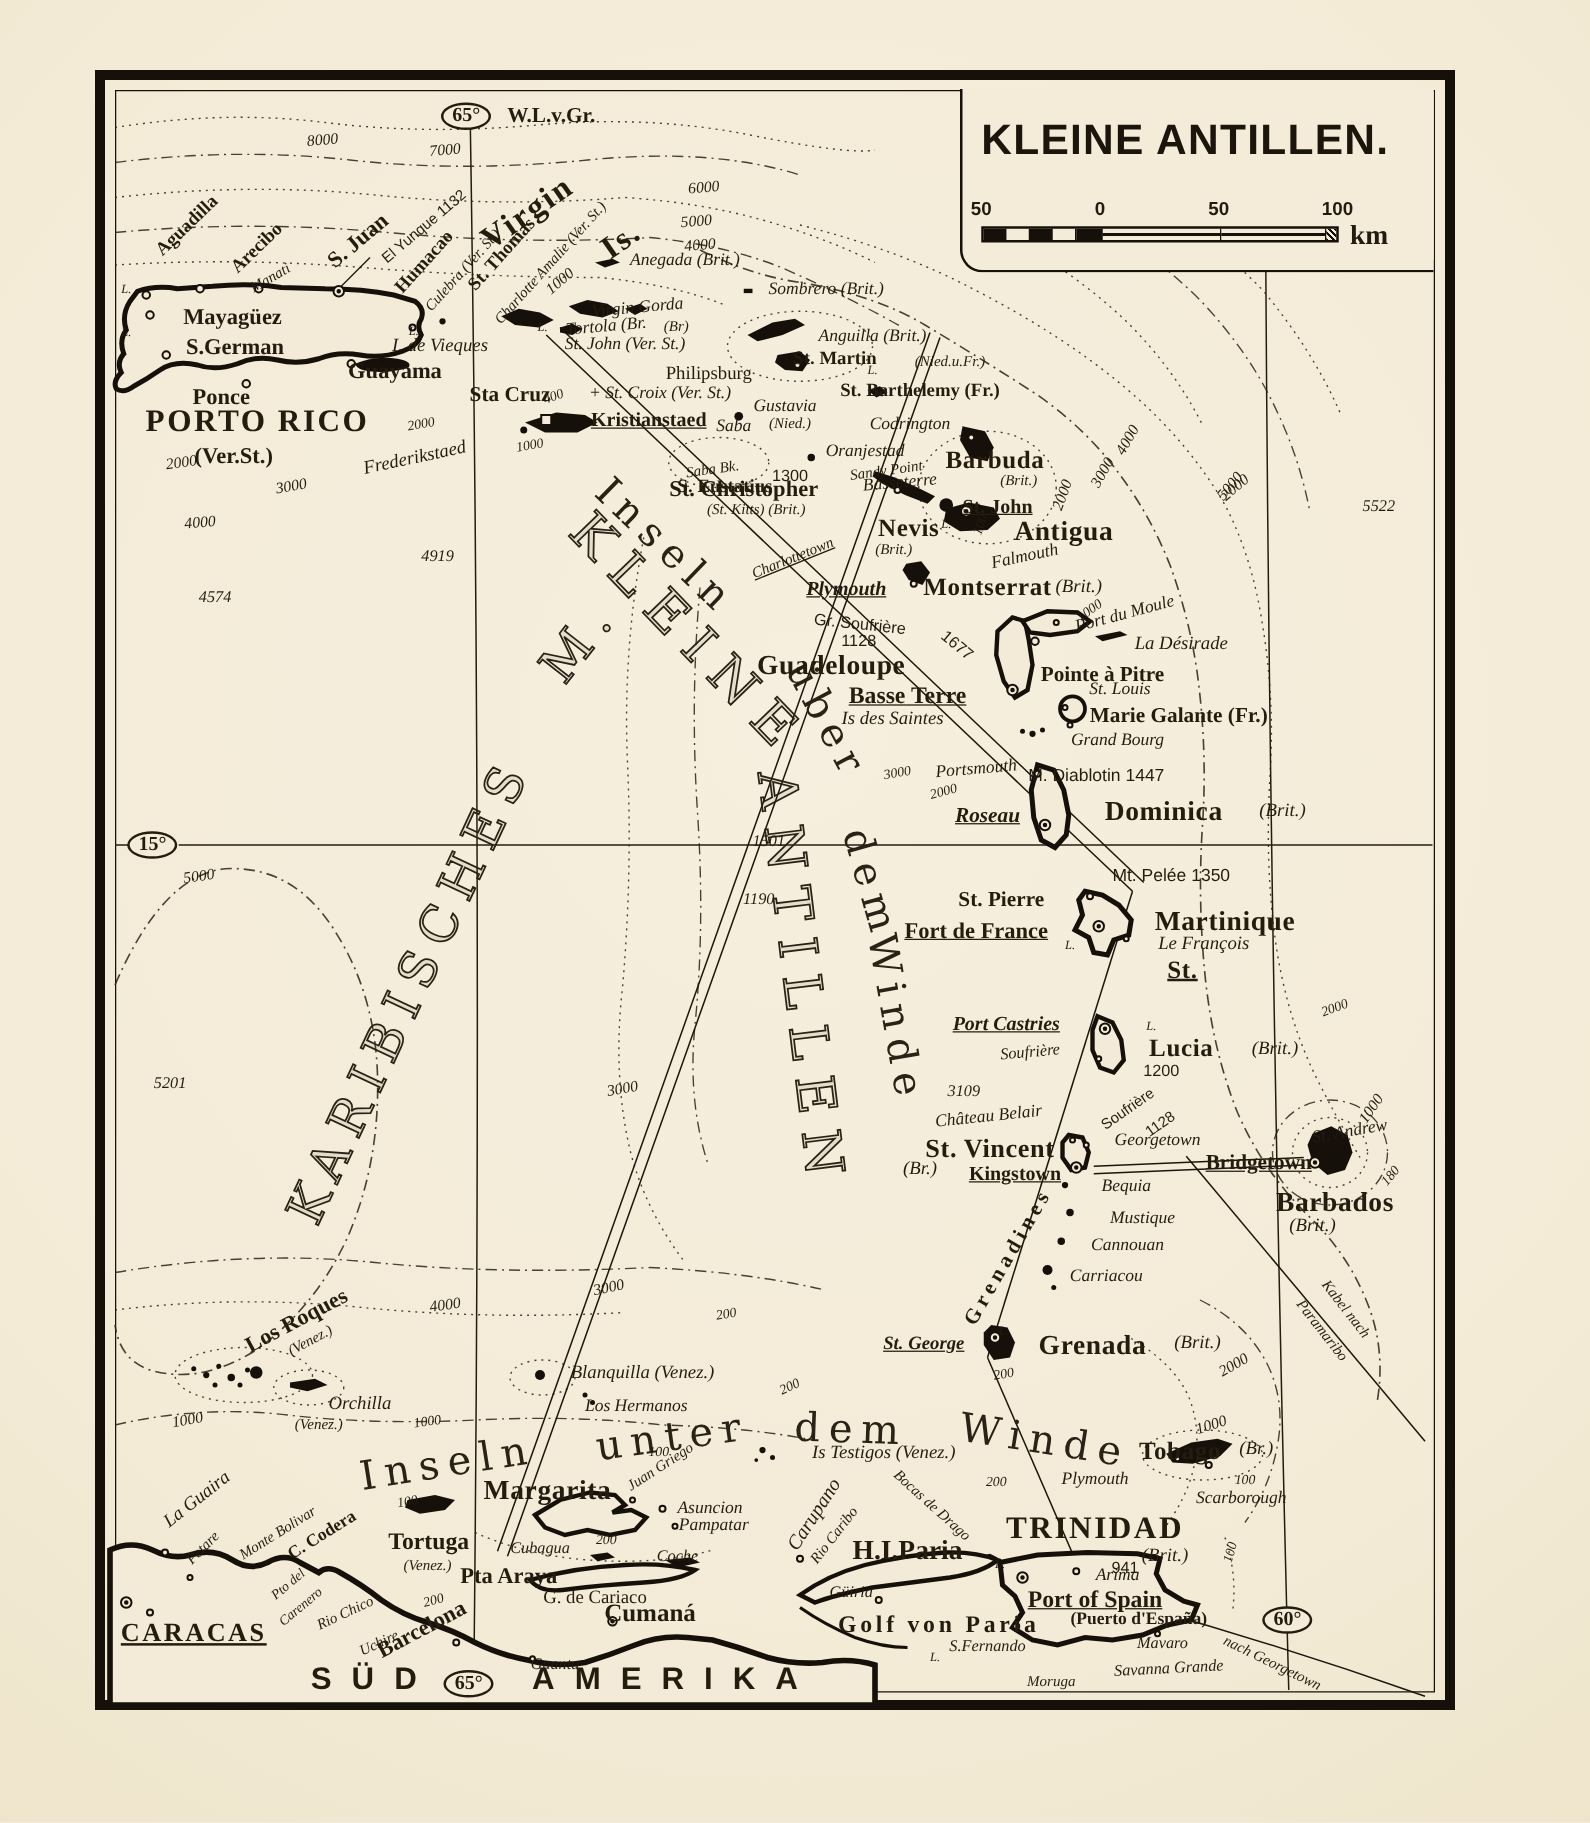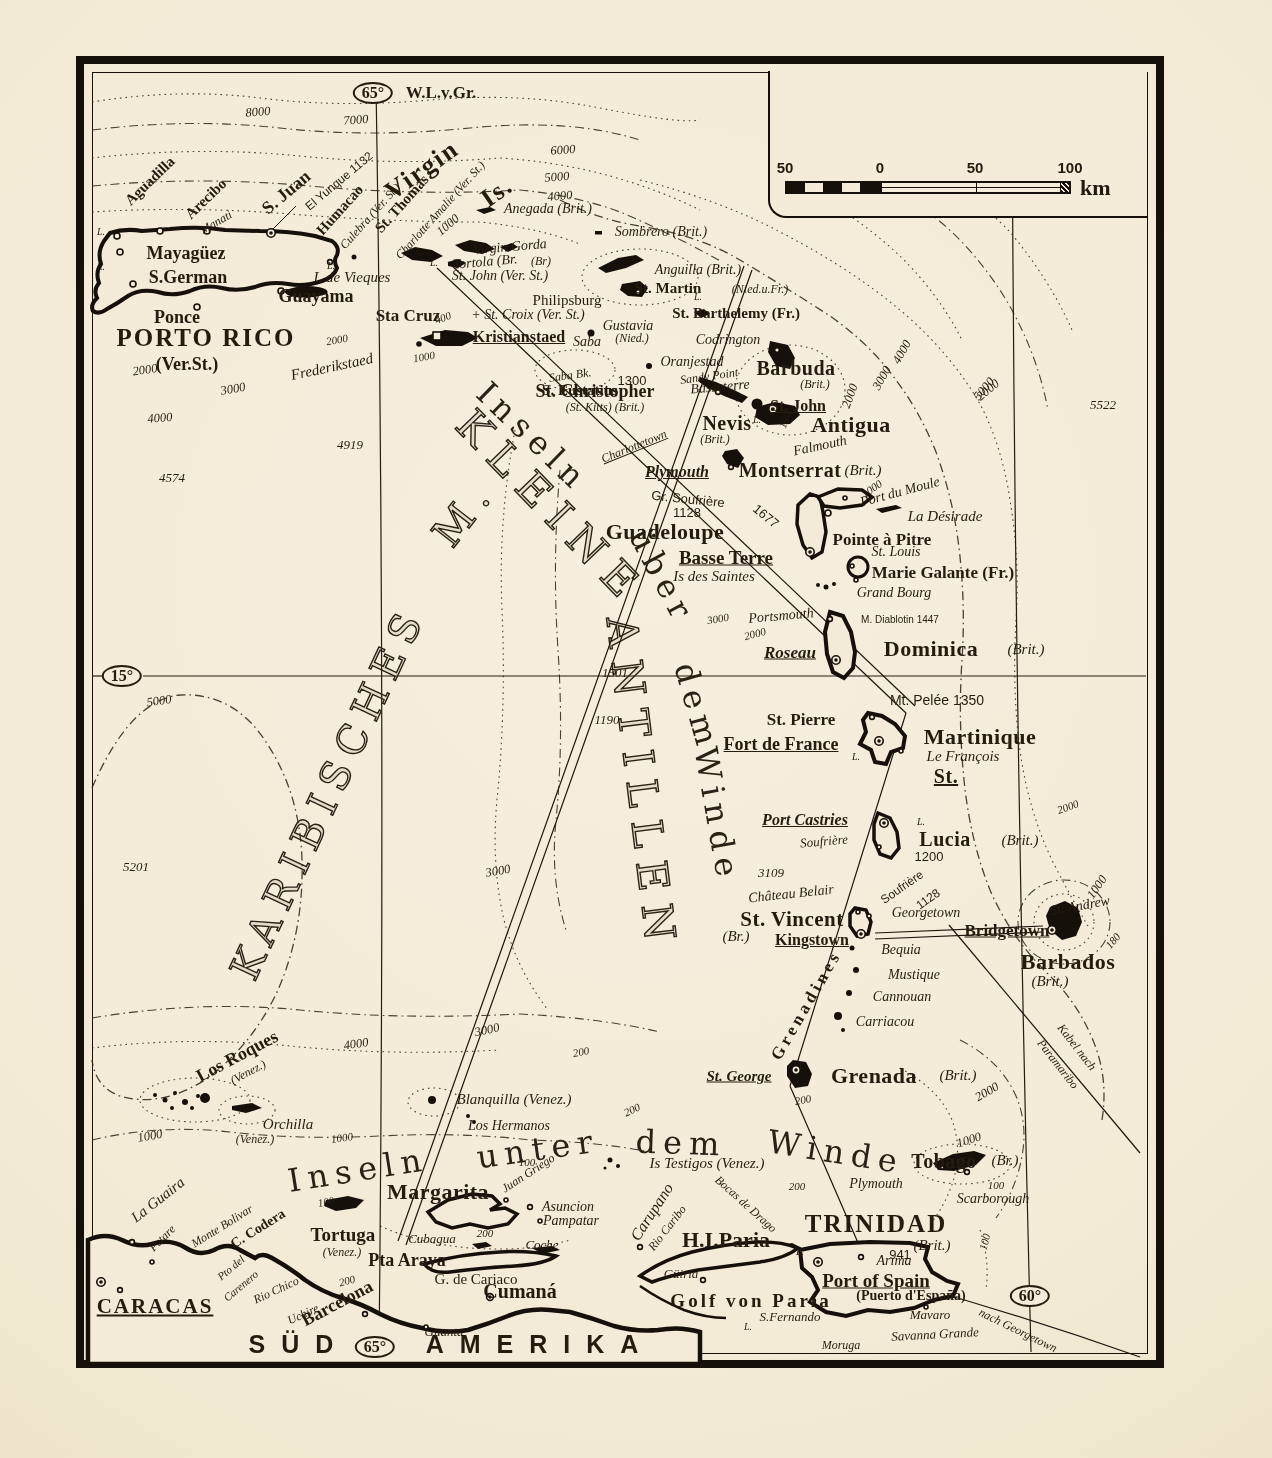--- a/index.html
+++ b/index.html
@@ -260,20 +260,21 @@
         <circle cx="540" cy="1221" r="2"></circle>
         <circle cx="506" cy="1200" r="2"></circle>
       <circle cx="640" cy="1247" r="2.4"></circle>
     </g>
   </svg>
 
   <div class="frame-outer"></div>
   <div class="frame-inner"></div>
 
   <div class="title-box">
+    <div class="map-title">KLEINE ANTILLEN.</div>
     <div>
       <span class="tick" style="left:15px">50</span>
       <span class="tick" style="left:110px">0</span>
       <span class="tick" style="left:205px">50</span>
       <span class="tick" style="left:300px">100</span>
       <div class="bar">
         <i class="d" style="width:18px"></i>
           <i style="width:19px"></i>
           <i class="d" style="width:18px"></i>
           <i style="width:19px"></i>
@@ -372,21 +373,21 @@
       <div class="lbl itb" style="left: 945px; top: 516px;">La Désirade</div>
       <div class="lbl contour-xs" style="left: 872px; top: 489px; --r: -35deg;">1000</div>
       <div class="lbl big" style="left: 665px; top: 532px;">Guadeloupe</div>
       <div class="lbl name-b" style="left: 882px; top: 539px;">Pointe à Pitre</div>
       <div class="lbl it" style="left: 896px; top: 552px;">St. Louis</div>
       <div class="lbl cap-b" style="left: 726px; top: 557px;">Basse Terre</div>
       <div class="lbl itb" style="left: 714px; top: 576px;">Is des Saintes</div>
       <div class="lbl name-b" style="left: 943px; top: 572px;">Marie Galante (Fr.)</div>
       <div class="lbl it" style="left: 894px; top: 593px;">Grand Bourg</div>
       <div class="lbl it" style="left: 781px; top: 616px; --r: -5deg;">Portsmouth</div>
-      <div class="lbl peak" style="left: 900px; top: 620px; font-size: 10px;">M. Diablotin 1447</div>
+      <div class="lbl peak" style="left: 877px; top: 620px; font-size: 14px;">M. Diablotin 1447</div>
       <div class="lbl capi" style="left: 790px; top: 652px; font-size: 17px;">Roseau</div>
       <div class="lbl big" style="left: 931px; top: 649px;">Dominica</div>
       <div class="lbl itb" style="left: 1026px; top: 649px;">(Brit.)</div>
       <div class="lbl peak" style="left: 937px; top: 700px; font-size: 14px;">Mt. Pelée 1350</div>
       <div class="lbl name" style="left: 801px; top: 719px; font-size: 17px;">St. Pierre</div>
       <div class="lbl big" style="left: 980px; top: 737px;">Martinique</div>
       <div class="lbl cap-b" style="left: 781px; top: 744px; font-size: 18px;">Fort de France</div>
       <div class="lbl itb" style="left: 963px; top: 756px;">Le François</div>
       <div class="lbl capi" style="left: 805px; top: 820px;">Port Castries</div>
       <div class="lbl it" style="left: 824px; top: 841px; --r: -5deg; font-size: 13px;">Soufrière</div>

